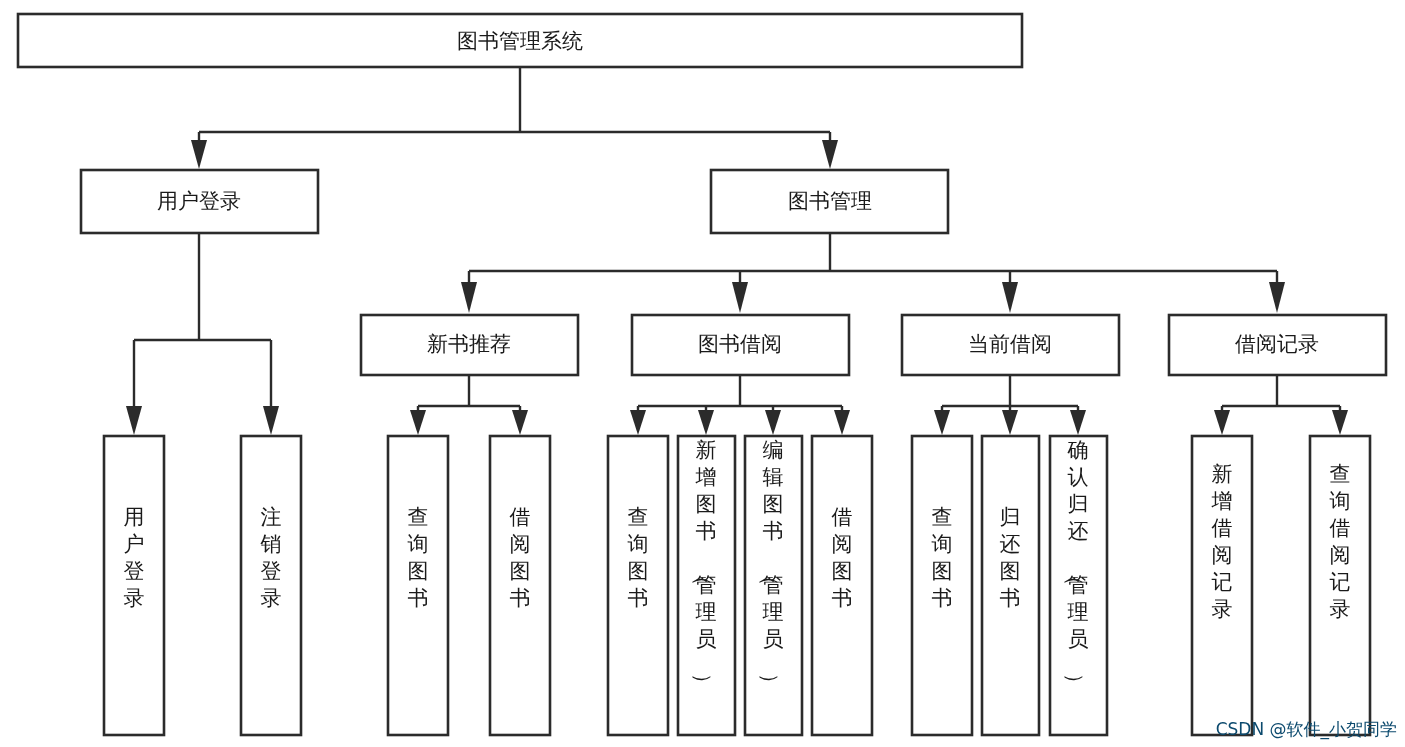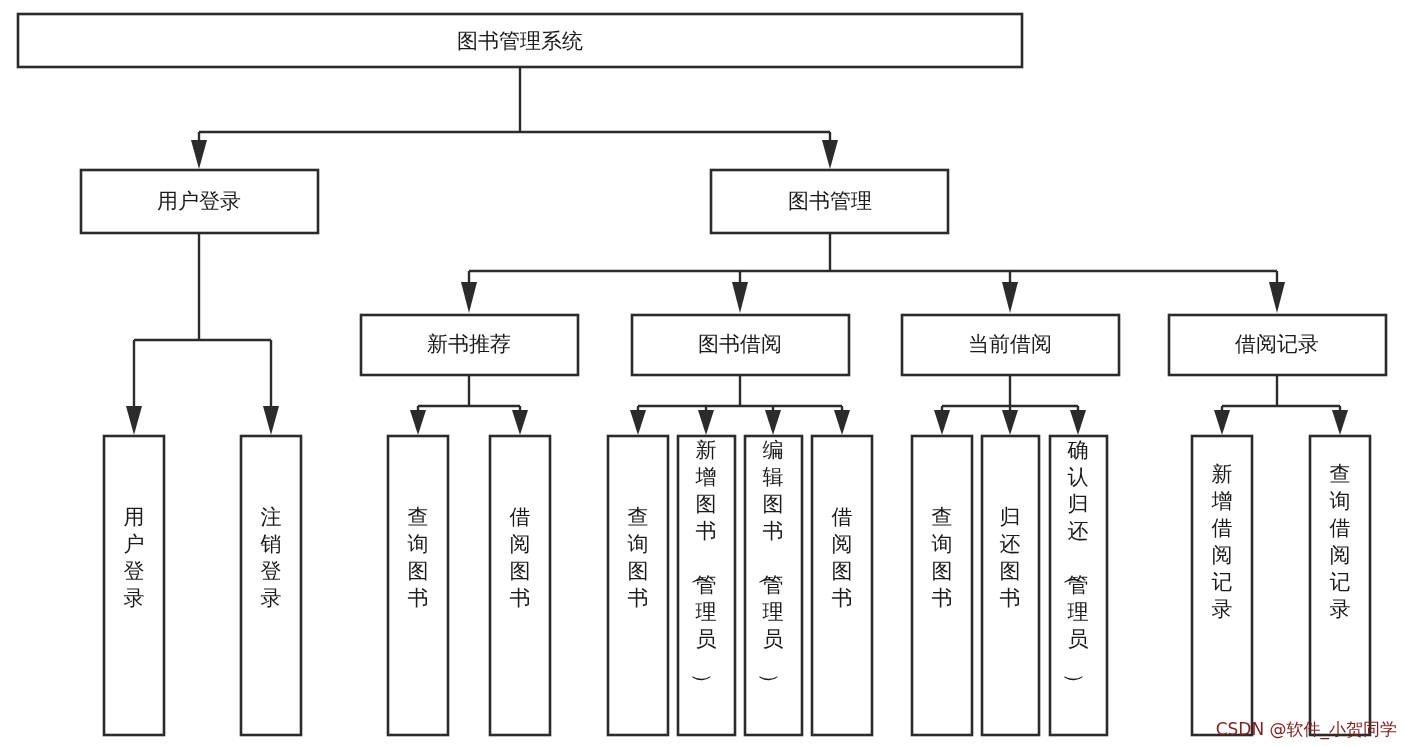--- a/index.html
+++ b/index.html
@@ -51,21 +51,21 @@
   .node-label-v {
     fill: #1a1a1a;
     font-family: "DejaVu Sans", "Liberation Sans", sans-serif;
     font-size: 21px;
     text-anchor: middle;
   }
   .watermark-text {
     position: absolute;
     right: 8px;
     bottom: 6px;
-    color: #7f1d1d;
+    color: #0c4a6e;
     font-size: 17px;
     font-family: "DejaVu Sans", "Liberation Sans", sans-serif;
     white-space: nowrap;
     user-select: none;
   }
 </style>
 </head>
 <body>
 
 <div id="diagram-root">

